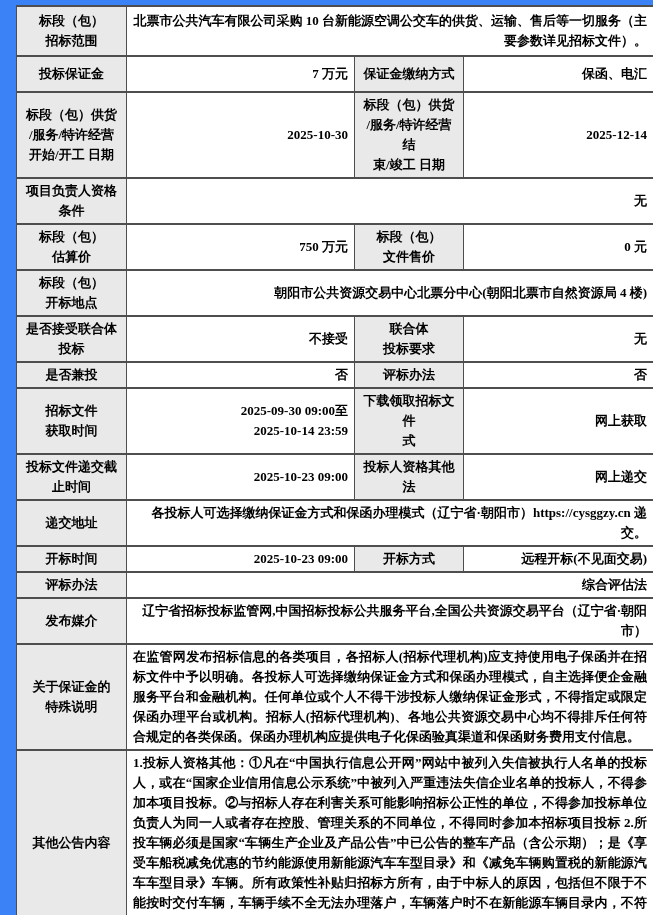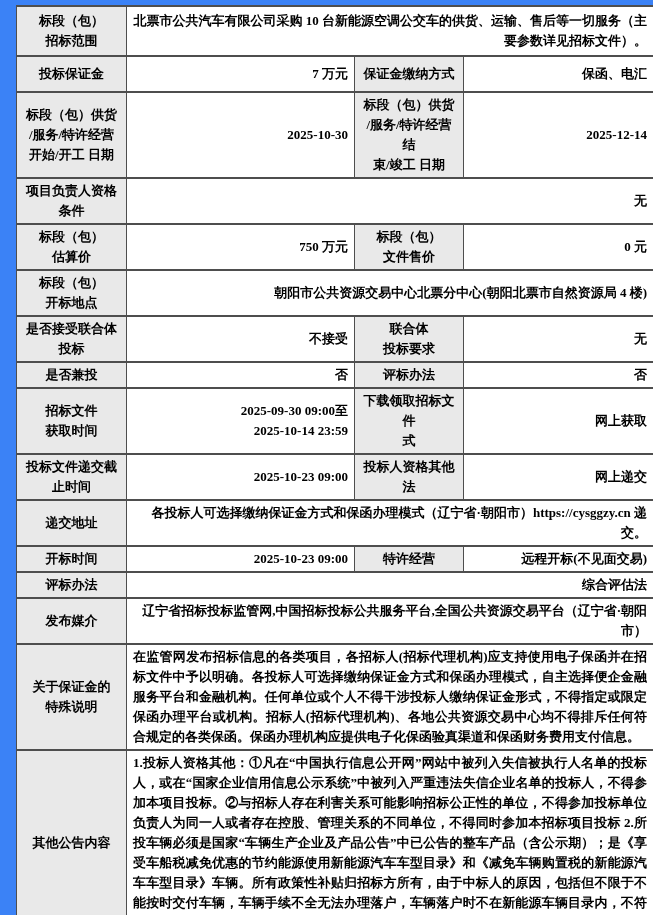--- a/index.html
+++ b/index.html
@@ -148,21 +148,21 @@
     </tr>
 
     <tr style="height:43px">
       <td class="lbl">递交地址</td>
       <td class="val" colspan="3">各投标人可选择缴纳保证金方式和保函办理模式（辽宁省·朝阳市）https://cysggzy.cn 递交。</td>
     </tr>
 
     <tr style="height:25px">
       <td class="lbl">开标时间</td>
       <td class="val">2025-10-23 09:00</td>
-      <td class="lbl">特许经营</td>
+      <td class="lbl">开标方式</td>
       <td class="val">远程开标(不见面交易)</td>
     </tr>
 
 
     <tr style="height:25px">
       <td class="lbl">评标办法</td>
       <td class="val" colspan="3">综合评估法</td>
     </tr>
 
     <tr style="height:45px">

